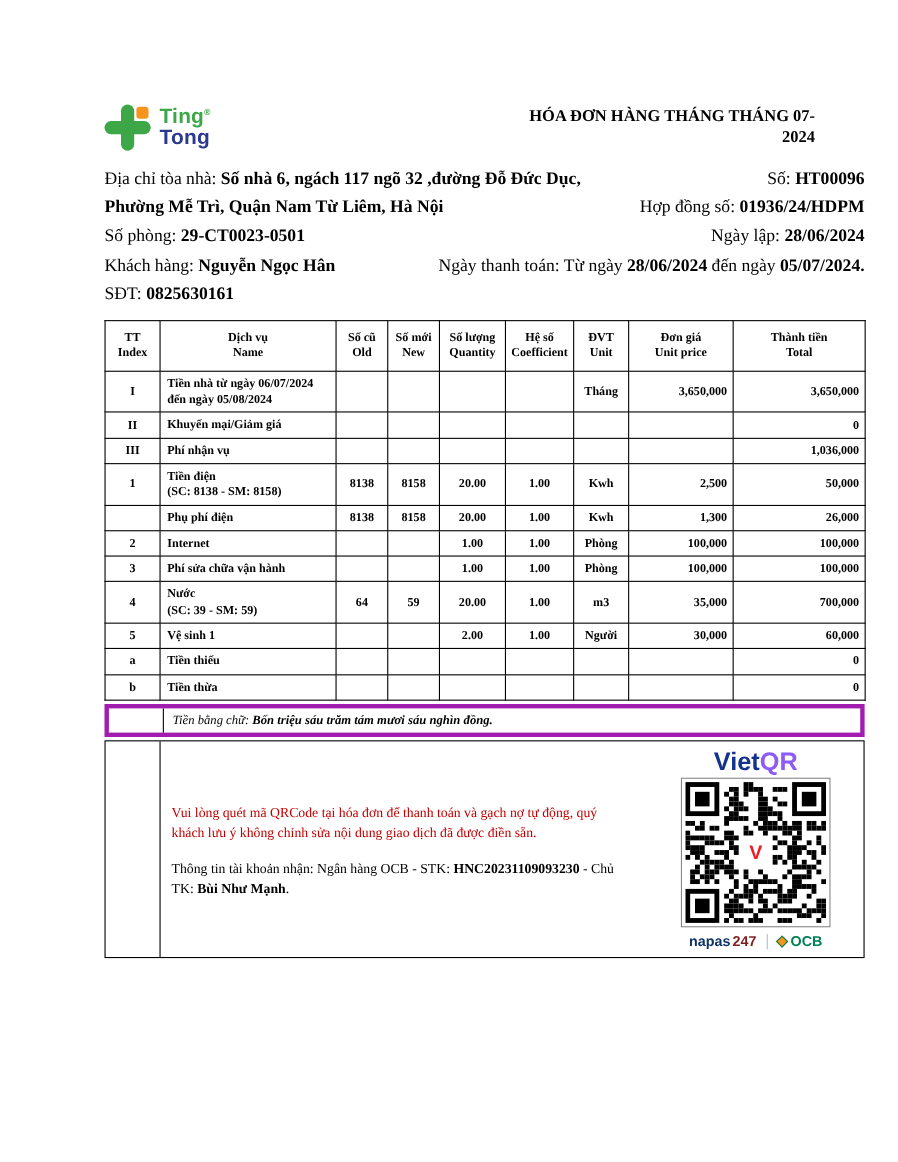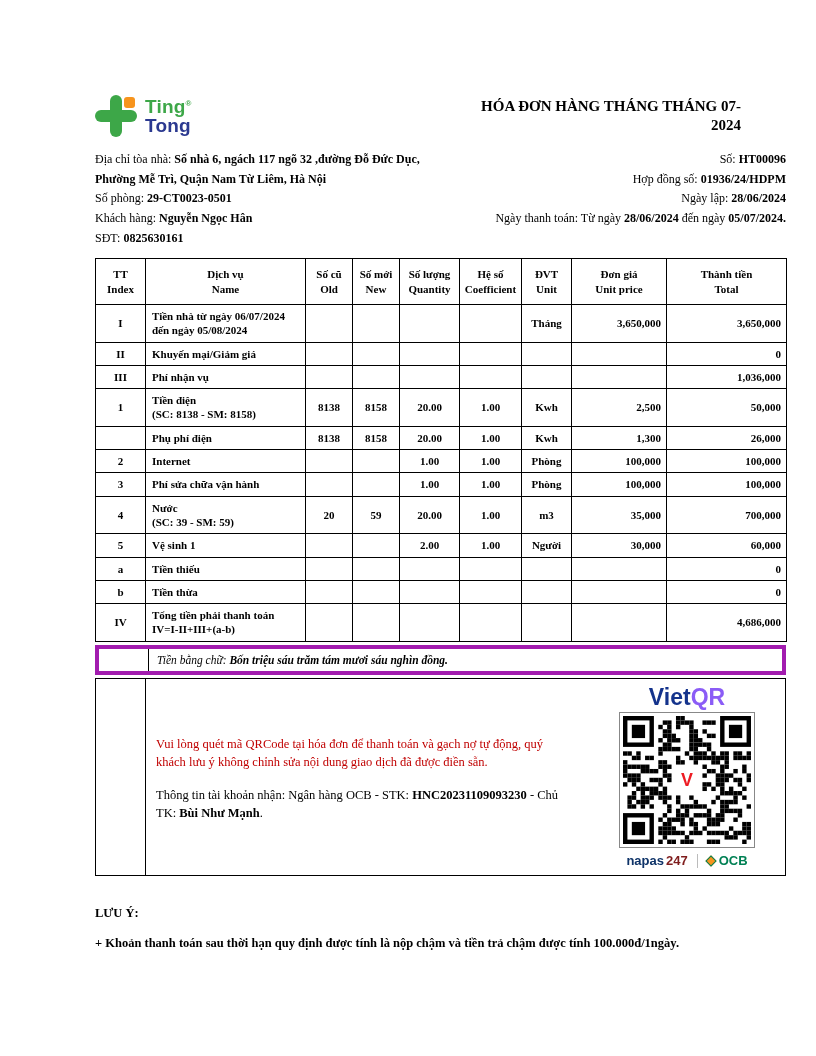--- a/index.html
+++ b/index.html
@@ -18,21 +18,21 @@
   .logo-icon .bar-h { position: absolute; left: 0; top: 15px; width: 42px; height: 12px; background: #3DA748; border-radius: 6px; }
   .logo-icon .bar-v { position: absolute; left: 15px; top: 0; width: 12px; height: 42px; background: #3DA748; border-radius: 6px; }
   .logo-icon .sq   { position: absolute; right: 2px; top: 2px; width: 11px; height: 11px; background: #F7941D; border-radius: 3px; }
   .logo-text { font-weight: bold; font-size: 19px; line-height: 1.02; letter-spacing: .2px; }
   .logo-ting { color: #3DA748; }
   .logo-tong { color: #2B3990; }
   .reg { font-size: 8px; vertical-align: super; color: #3DA748; font-weight: bold; }
   .doc-title { width: 300px; margin-right: 45px; text-align: right; font-weight: bold; font-size: 15px; line-height: 1.25; margin-top: 2px; }
 
   
-  .info { margin-top: 13px; font-size: 12px; }
+  .info { margin-top: 13px; font-size: 16px; }
   .info-row { display: flex; justify-content: space-between; line-height: 1.64; }
   .info b { font-weight: bold; }
 
   
   table.inv { border-collapse: collapse; table-layout: fixed; width: 691px; margin-top: 10px; font-size: 11px; }
   .inv th, .inv td { border: 1px solid #000; font-weight: bold; vertical-align: middle; padding: 4px 5px; }
   .inv th { white-space: pre-line; line-height: 1.3; padding: 8px 2px; }
   .inv td.c { text-align: center; }
   .inv td.l { text-align: left; white-space: pre-line; line-height: 1.3; padding-left: 6px; }
   .inv td.r { text-align: right; }
@@ -249,21 +249,21 @@
           <td class="c">1.00</td>
           <td class="c">1.00</td>
           <td class="c">Phòng</td>
           <td class="r">100,000</td>
           <td class="r">100,000</td>
         </tr>
         <tr>
           <td class="c">4</td>
           <td class="l">Nước
 (SC: 39 - SM: 59)</td>
-          <td class="c">20</td>
+          <td class="c">64</td>
           <td class="c">59</td>
           <td class="c">20.00</td>
           <td class="c">1.00</td>
           <td class="c">m3</td>
           <td class="r">35,000</td>
           <td class="r">700,000</td>
         </tr>
         <tr>
           <td class="c">5</td>
           <td class="l">Vệ sinh 1</td>
@@ -289,32 +289,20 @@
         <tr>
           <td class="c">b</td>
           <td class="l">Tiền thừa</td>
           <td class="c"></td>
           <td class="c"></td>
           <td class="c"></td>
           <td class="c"></td>
           <td class="c"></td>
           <td class="r"></td>
           <td class="r">0</td>
-        </tr>
-        <tr>
-          <td class="c">IV</td>
-          <td class="l">Tổng tiền phải thanh toán
-IV=I-II+III+(a-b)</td>
-          <td class="c"></td>
-          <td class="c"></td>
-          <td class="c"></td>
-          <td class="c"></td>
-          <td class="c"></td>
-          <td class="r"></td>
-          <td class="r">4,686,000</td>
         </tr>
       </tbody>
     </table>
 
     <div class="words-row">
       <div class="stub"></div>
       <div class="words">
         <span>Tiền bằng chữ:</span>
         <b>Bốn triệu sáu trăm tám mươi sáu nghìn đồng.</b>
       </div>
@@ -649,19 +637,15 @@
           </div>
           <div class="logo-sep"></div>
           <div class="ocb">
             <span class="ocb-diamond"></span>
             <span>OCB</span>
           </div>
         </div>
       </div>
     </div>
 
-    <div class="notes">
-      <div>LƯU Ý:</div>
-      <div class="note-line">+ Khoản thanh toán sau thời hạn quy định được tính là nộp chậm và tiền trả chậm được tính 100.000đ/1ngày.</div>
-    </div>
 
   </div>
 </div>
 
 </body></html>

